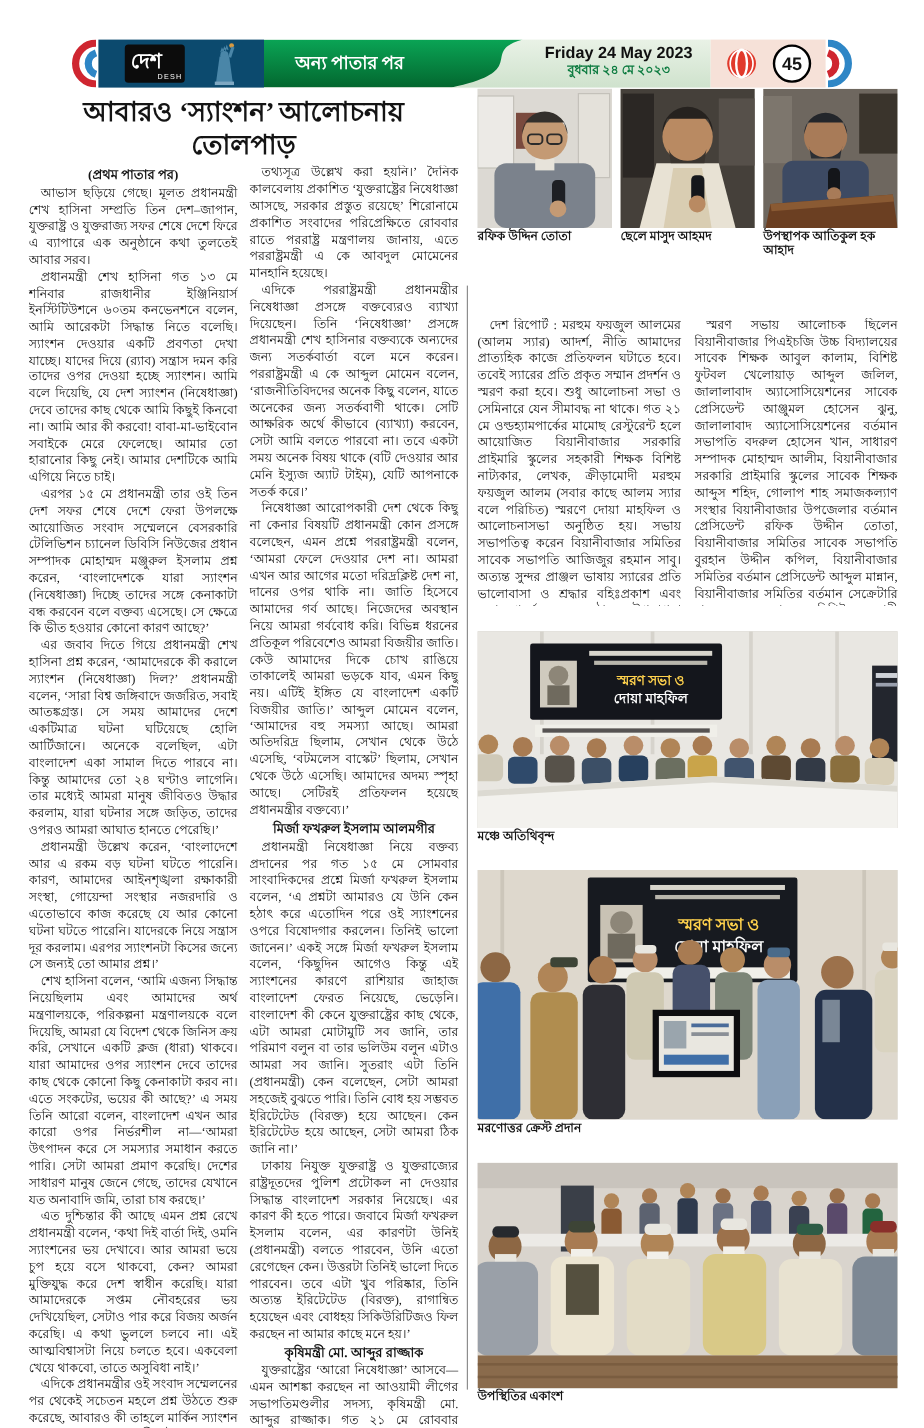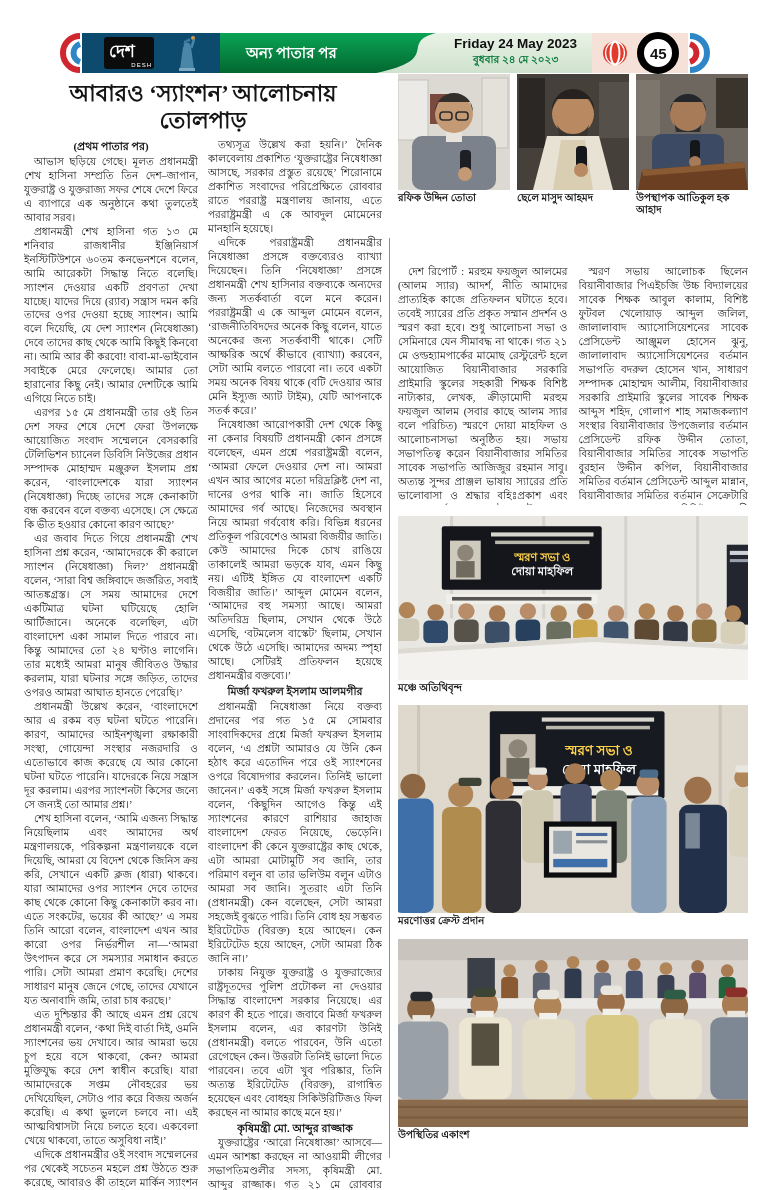--- a/index.html
+++ b/index.html
@@ -16,21 +16,21 @@
   .desh-logo .en { position:absolute; right:2px; bottom:1px; font-size:6px; font-family:"Liberation Sans",sans-serif; letter-spacing:1px; }
   .band { flex:1; position:relative; background:linear-gradient(#e9f2e6,#cfe2cd); overflow:hidden; }
   .band svg.sweep { position:absolute; inset:0; width:100%; height:100%; }
   .band .band-label { position:absolute; left:7%; top:50%; transform:translateY(-50%); color:#fff;
                       font-weight:bold; font-size:15px; white-space:nowrap; }
   .band .dates { position:absolute; right:4%; top:3px; text-align:center; line-height:1.25; }
   .band .date-en { font-family:"Liberation Sans",sans-serif; font-weight:bold; font-size:13.5px; color:#101010; }
   .band .date-bn { font-weight:bold; font-size:10.5px; color:#0a7a3e; }
   .right-panel { width:96px; flex:none; background:#f6e1d8; display:flex; align-items:center; justify-content:space-evenly; }
   .ball { width:28px; height:28px; }
-  .page-badge { width:28px; height:28px; background:#fff; border:7px solid #000000; border-radius:50%;
+  .page-badge { width:28px; height:28px; background:#fff; border:2px solid #000000; border-radius:50%;
                 display:flex; align-items:center; justify-content:center; font-weight:bold;
                 font-size:15px; font-family:"Liberation Sans",sans-serif; }
 
   
   .article-left { position:absolute; left:24px; top:80px; width:358px; }
   .article-left h1 { margin:0 0 4px 0; font-size:22.5px; line-height:1.2; text-align:center; font-weight:bold; }
   .lcols { display:flex; gap:10px; }
   .lcol { width:174px; height:1058px; overflow:hidden; text-align:justify; font-size:10.4px; line-height:1.345; }
   .lcol p { margin:0; text-indent:10px; }
   .lcol h4 { margin:1px 0; text-align:center; font-size:10.9px; font-weight:bold; }
@@ -41,21 +41,21 @@
   .portraits { display:flex; gap:7px; }
   .portrait { flex:1; }
   .ph { position:relative; background:#d9d6d0; overflow:hidden; }
   .ph svg { display:block; width:100%; height:100%; }
   .pimg { height:116px; }
   .pcap, .gcap { font-weight:bold; font-size:10.2px; margin-top:2px; line-height:1.2; }
   .r-headline { margin:12px 0 6px 0; text-align:center; font-weight:bold; font-size:26px; line-height:1.18; }
   .rcols { display:flex; gap:11px; margin-top:2px; }
   .rcol { width:170px; height:240px; overflow:hidden; text-align:justify; font-size:10.4px; line-height:1.345; }
   .rcol p { margin:0; text-indent:10px; }
-  .gblock { margin-top:11px; }
+  .gblock { margin-top:21px; }
   .g1 { height:164px; } .g2 { height:208px; } .g3 { height:188px; }
 </style>
 </head>
 <body>
 
 <div class="page">
 
   <div class="header">
     <div class="bracket">
       <svg viewBox="0 0 30 40">

